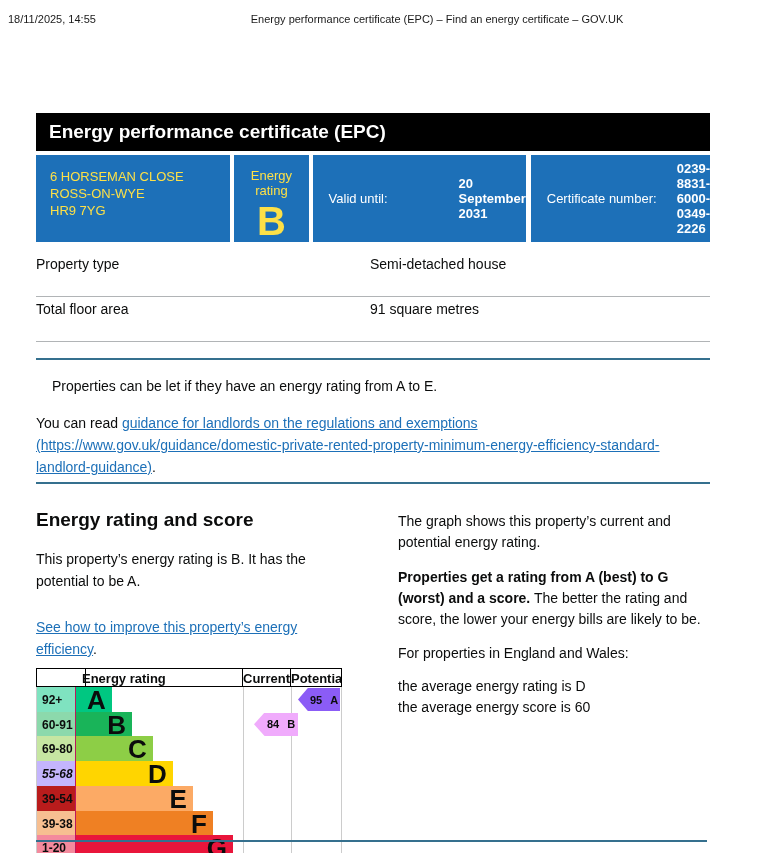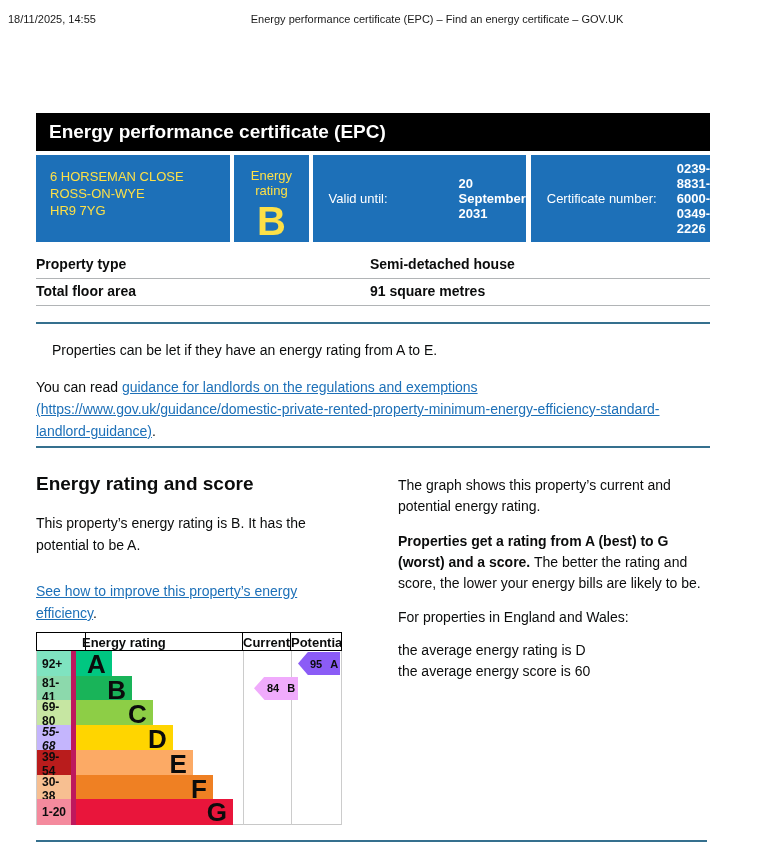--- a/index.html
+++ b/index.html
@@ -30,21 +30,21 @@
   .box-address{width:243px;padding:13px 14px;font-size:13px;line-height:17px;}
   .box-rating{width:96px;text-align:center;padding-top:13px;font-size:13px;}
   .box-rating .big{font-size:40px;font-weight:bold;line-height:1;margin-top:3px;}
   .box-validity{flex:1;display:flex;gap:5px;}
   .vrow{background:var(--accent);color:#fff;flex:1;display:flex;align-items:center;
     padding-left:16px;font-size:13px;box-sizing:border-box;}
   .vrow .vlabel{width:130px;flex:none;}
   .vrow .vvalue{font-weight:bold;}
 
   .facts{margin-top:10px;}
-  .fact-row{display:flex;padding:4px 0 6px;border-bottom:1px solid var(--rule);font-size:14px;font-weight:bold;}
+  .fact-row{display:flex;padding:4px 0 24px;border-bottom:1px solid var(--rule);font-size:14px;}
   .fact-label{width:334px;flex:none;}
 
   .divider{height:2px;background:var(--divider);border:0;}
   #divider-1{margin-top:16px;}
   #divider-2{margin-top:4px;}
   #divider-bottom{position:absolute;left:36px;top:840px;width:671px;}
 
   h2{font-size:19px;font-weight:bold;}
   #rules-heading{margin-top:14px;}
   .para{font-size:14px;line-height:22px;}
@@ -70,21 +70,21 @@
   .grid-row{display:grid;grid-template-columns:40px 167px 48px 51px;}
   .chart-head{height:19px;}
   .ch{box-sizing:border-box;border:1px solid #000;border-left:0;font-weight:bold;font-size:13px;
     padding-top:2px;overflow:hidden;white-space:nowrap;}
   .ch:first-child{border-left:1px solid #000;padding-left:48px;}
   .ch-score{text-align:center;}
   .ch-rating{padding-left:6px;}
   .ch-current,.ch-potential{text-align:center;}
   .chart-body{border-bottom:1px solid #c8c8c8;}
   .band-row{height:24.71px;}
-  .score-cell{box-sizing:border-box;border-left:1px solid #ccc;border-right:5px solid #be185d;
+  .score-cell{box-sizing:border-box;border-left:1px solid #ccc;border-right:1px solid #be185d;
     display:flex;align-items:center;padding-left:5px;font-weight:bold;font-size:12px;}
   .band-cell{position:relative;}
   .bar{height:100%;display:flex;align-items:center;justify-content:flex-end;
     padding-right:6px;box-sizing:border-box;}
   .letter{font-weight:bold;font-size:26px;line-height:1;}
   .cur-cell{box-sizing:border-box;border-left:1px solid #ccc;}
   .pot-cell{box-sizing:border-box;border-left:1px solid #ccc;border-right:1px solid #ccc;}
   .arrow{position:absolute;height:23.5px;display:flex;align-items:center;justify-content:center;
     gap:8px;padding-left:10px;box-sizing:border-box;font-weight:bold;font-size:11px;color:#0b0c0c;
     clip-path:polygon(0 50%, 24% 0, 100% 0, 100% 100%, 24% 100%);}
@@ -161,21 +161,21 @@
               <div class="score-cell" style="background: rgb(127, 227, 192);">92+</div>
               <div class="band-cell">
                 <div class="bar" style="width: 21.5%; background: rgb(0, 199, 129);">
                   <span class="letter">A</span>
                 </div>
               </div>
               <div class="cur-cell"></div>
               <div class="pot-cell"></div>
             </div>
             <div class="grid-row band-row">
-              <div class="score-cell" style="background: rgb(140, 217, 172);">81-41</div>
+              <div class="score-cell" style="background: rgb(140, 217, 172);">60-91</div>
               <div class="band-cell">
                 <div class="bar" style="width: 33.5%; background: rgb(25, 180, 89);">
                   <span class="letter">B</span>
                 </div>
               </div>
               <div class="cur-cell"></div>
               <div class="pot-cell"></div>
             </div>
             <div class="grid-row band-row">
               <div class="score-cell" style="background: rgb(198, 230, 162);">69-80</div>
@@ -201,21 +201,21 @@
               <div class="score-cell" style="background: #b91c1c;">39-54</div>
               <div class="band-cell">
                 <div class="bar" style="width: 70%; background: rgb(252, 170, 101);">
                   <span class="letter">E</span>
                 </div>
               </div>
               <div class="cur-cell"></div>
               <div class="pot-cell"></div>
             </div>
             <div class="grid-row band-row">
-              <div class="score-cell" style="background: rgb(247, 191, 145);">30-38</div>
+              <div class="score-cell" style="background: rgb(247, 191, 145);">39-38</div>
               <div class="band-cell">
                 <div class="bar" style="width: 82%; background: rgb(239, 128, 35);">
                   <span class="letter">F</span>
                 </div>
               </div>
               <div class="cur-cell"></div>
               <div class="pot-cell"></div>
             </div>
             <div class="grid-row band-row">
               <div class="score-cell" style="background: rgb(244, 138, 157);">1-20</div>

